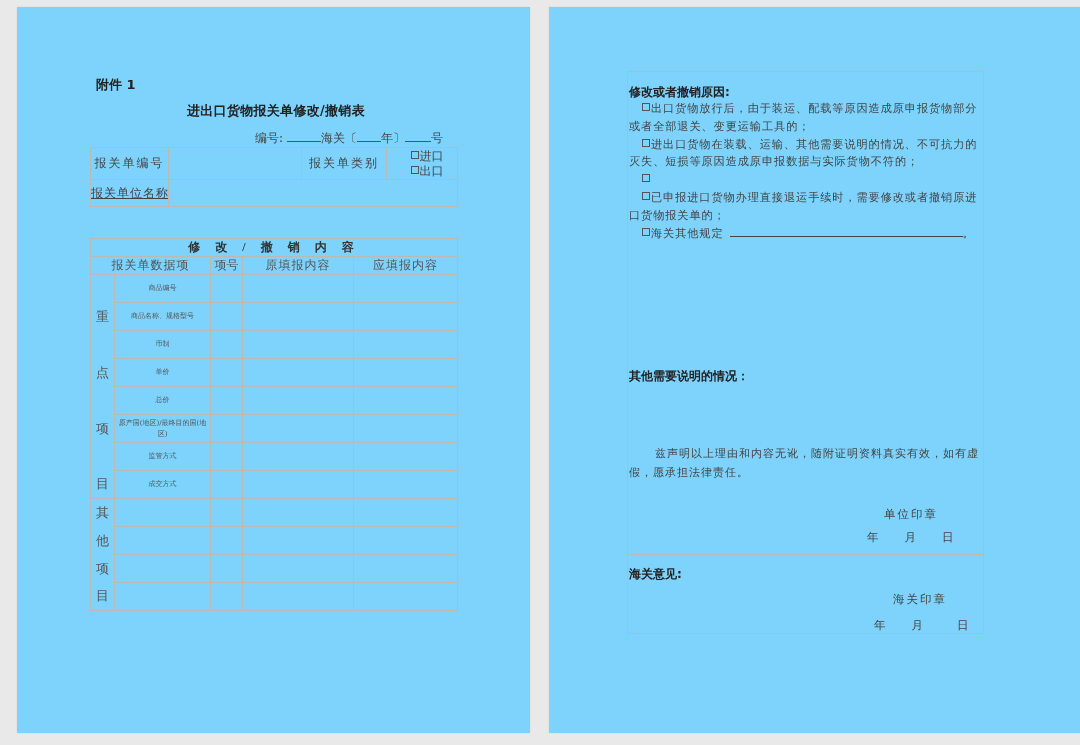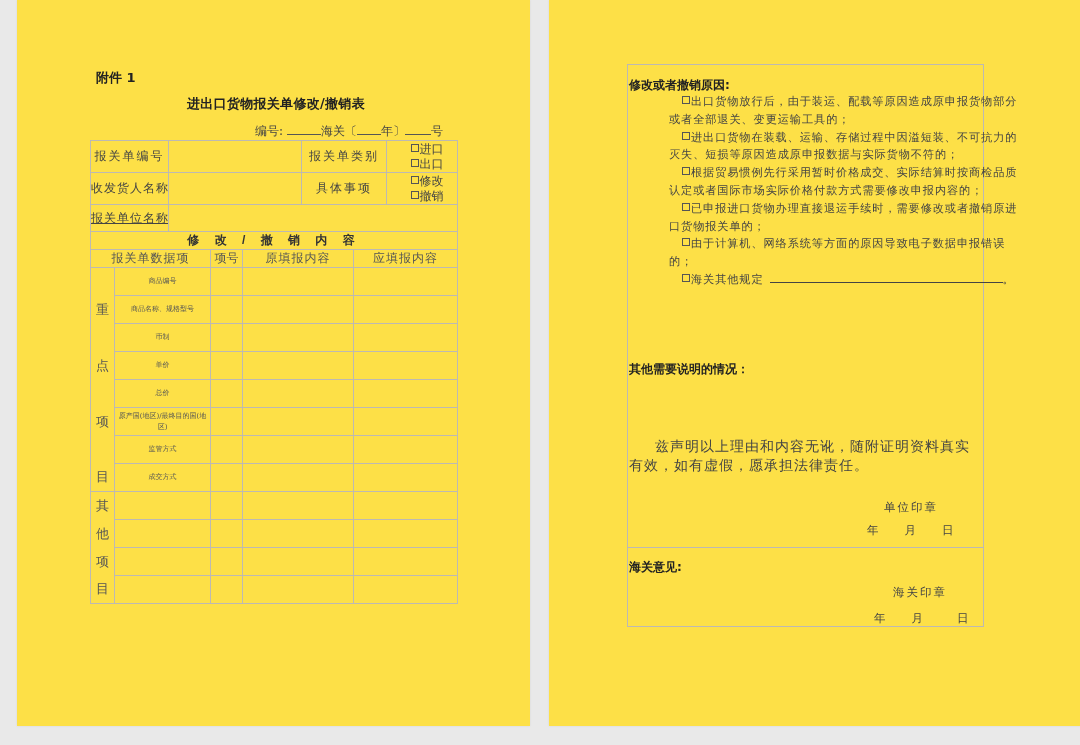--- a/index.html
+++ b/index.html
@@ -1,21 +1,21 @@
 <!DOCTYPE html>
 <html><head>
 <meta charset="utf-8">
 <style>
   html, body { margin:0; padding:0; }
   body {
     width:1080px; height:745px; background:#e9e9e9; position:relative; overflow:hidden;
     font-family: "DejaVu Serif", "Liberation Serif", serif; color:#333;
   }
   .page {
-    position:absolute; background:#fde047; top:0; height:726px;
+    position:absolute; background:#7dd3fc; top:7px; height:726px;
     box-shadow: 0 0 2px rgba(0,0,0,0.08);
   }
   #page-left { left:17px; width:513px; }
   #page-right { left:549px; width:612px; }
 
   .attach-label {
     position:absolute; left:79px; top:69px; font-size:13px; font-weight:bold;
     font-family: "DejaVu Sans", "Liberation Sans", sans-serif; color:#222;
   }
   .form-title {
@@ -34,40 +34,40 @@
     border:1px solid #bdb9b2; padding:0; font-size:12px; color:#444; text-align:center; vertical-align:middle;
     overflow:hidden; white-space:nowrap;
   }
   #top-table { left:73px; top:140px; width:367px; }
   #top-table td { height:31px; }
   #top-table tr.row3 td { height:26px;text-decoration:underline; }
   .checkbox-list { text-align:center; padding-left:10px !important; line-height:15px; font-size:12px; }
   .cb { display:inline-block; width:6px; height:6px; border:1px solid #555; margin-right:1px; vertical-align:1px; }
 
   #content-table { left:73px; top:231px; width:367px; }
-  #content-table td.section-head { height:16px; font-weight:bold; font-family:Liberation Sans, sans-serif; letter-spacing:6px; font-size:12px; color:#333; }
+  #content-table td.section-head { height:16px; font-weight:bold; font-family:Liberation Serif, serif; letter-spacing:6px; font-size:12px; color:#333; }
   #content-table td.col-head { height:16px; font-size:12px; color:#555; letter-spacing:1px; }
   #content-table td.small { font-size:7px; color:#555; white-space:normal; line-height:11px; padding:0 2px; }
   #content-table td.side { font-size:13px; color:#555; border-bottom:none; border-top:none; }
   #content-table tr.data td { height:27px; }
 
   
   .reason-box {
     position:absolute; left:78px; top:64px; width:357px; height:563px;
     border:1px solid #bdb9b2; box-sizing:border-box;
   }
   .reason-box .upper { position:absolute; left:0; top:0; right:0; height:482px; border-bottom:1px solid #bdb9b2; }
   .bold-head {
     font-family: "DejaVu Sans", "Liberation Sans", sans-serif; font-weight:bold; font-size:12px; color:#222;
     position:absolute; left:1px;
   }
-  .reasons { position:absolute; left:1px; top:28px; width:354px; font-size:11.2px; line-height:17.8px; color:#444;padding-left:40px; }
+  .reasons { position:absolute; left:1px; top:28px; width:354px; font-size:11.2px; line-height:17.8px; color:#444; }
   .reasons p { margin:0; text-indent:13px; letter-spacing:0.9px; }
   .reasons .other-line { display:inline-block; width:233px; border-bottom:1px solid #444; height:10px; margin-left:6px; }
-  .declaration { position:absolute; left:1px; top:372px; width:354px; font-size:14px; line-height:19px; color:#444; text-indent:26px; letter-spacing:1px; }
+  .declaration { position:absolute; left:1px; top:372px; width:354px; font-size:11px; line-height:19px; color:#444; text-indent:26px; letter-spacing:1px; }
   .seal { position:absolute; font-size:11.5px; color:#444; letter-spacing:2px; }
   .date-line { position:absolute; font-size:11.5px; color:#444; }
   .date-line span { display:inline-block; }
 </style>
 </head>
 <body>
 
 <div class="page" id="page-left">
   <div class="attach-label">附件 1</div>
   <div class="form-title">进出口货物报关单修改/撤销表</div>
@@ -84,29 +84,20 @@
         <col style="width:71px">
       </colgroup>
     <tbody>
         <tr>
       <td style="letter-spacing:2px">报关单编号</td>
       <td></td>
       <td style="letter-spacing:2px">报关单类别</td>
       <td class="checkbox-list">
         <div><span class="cb"></span><span>进口</span></div>
         <div><span class="cb"></span><span>出口</span></div>
-      </td>
-    </tr>
-    <tr>
-      <td style="letter-spacing:1px">收发货人名称</td>
-      <td></td>
-      <td style="letter-spacing:2px">具体事项</td>
-      <td class="checkbox-list">
-        <div><span class="cb"></span><span>修改</span></div>
-        <div><span class="cb"></span><span>撤销</span></div>
       </td>
     </tr>
     <tr class="row3">
       <td style="letter-spacing:1px">报关单位名称</td>
       <td colspan="3"></td>
     </tr>
   </tbody>
     </table>
 
   <table class="form" id="content-table">
@@ -216,24 +207,23 @@
   </tbody>
     </table>
 </div>
 
 <div class="page" id="page-right">
   <div class="reason-box">
     <div class="upper">
       <div class="bold-head" style="top:12px">修改或者撤销原因:</div>
       <div class="reasons">
         <p><span class="cb"></span><span>出口货物放行后，由于装运、配载等原因造成原申报货物部分或者全部退关、变更运输工具的；</span></p>
-        <p><span class="cb"></span><span>进出口货物在装载、运输、存储过程中因溢短装、不可抗力的灭失、短损等原因造成原申报数据与实际货物不符的；</span></p>
-        <p><span class="cb"></span><span>根据贸易惯例先行采用暂时价格成交、实际结算时按商检品质认定或者国际市场实际价格付款方式需要修改申报内容的；</span></p>
+        <p><span class="cb"></span><span>进出口货物在装载、运输、其他需要说明的情况、不可抗力的灭失、短损等原因造成原申报数据与实际货物不符的；</span></p>
+        <p><span class="cb"></span></p>
         <p><span class="cb"></span><span>已申报进口货物办理直接退运手续时，需要修改或者撤销原进口货物报关单的；</span></p>
-        <p><span class="cb"></span><span>由于计算机、网络系统等方面的原因导致电子数据申报错误的；</span></p>
         <p><span class="cb"></span><span>海关其他规定</span><span class="other-line"></span><span>。</span></p>
       </div>
       <div class="bold-head" style="top:296px">其他需要说明的情况：</div>
       <div class="declaration">兹声明以上理由和内容无讹，随附证明资料真实有效，如有虚假，愿承担法律责任。</div>
       <div class="seal" style="left:256px; top:435px;">单位印章</div>
       <div class="date-line" style="left:239px; top:458px;">
         <span>年</span><span style="width:26px"></span><span>月</span><span style="width:26px"></span><span>日</span>
       </div>
     </div>
     <div class="bold-head" style="top:494px">海关意见:</div>

